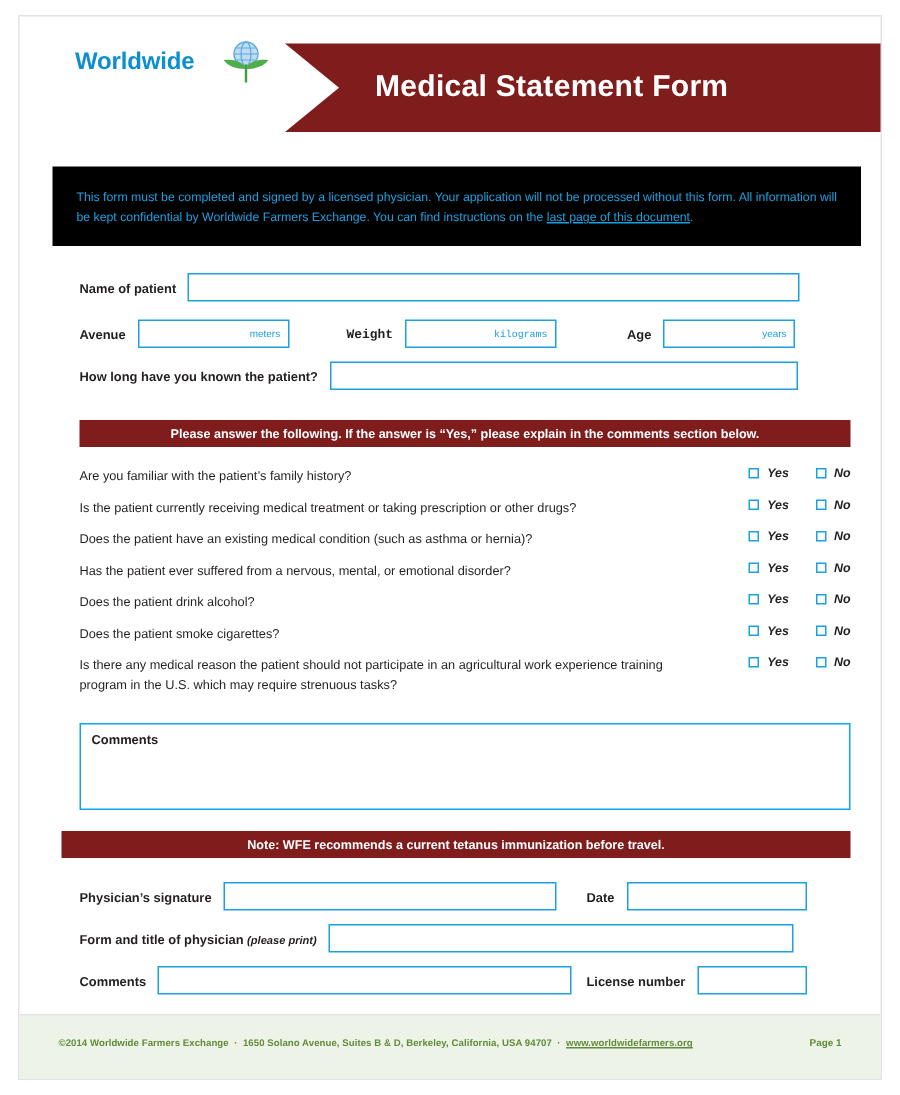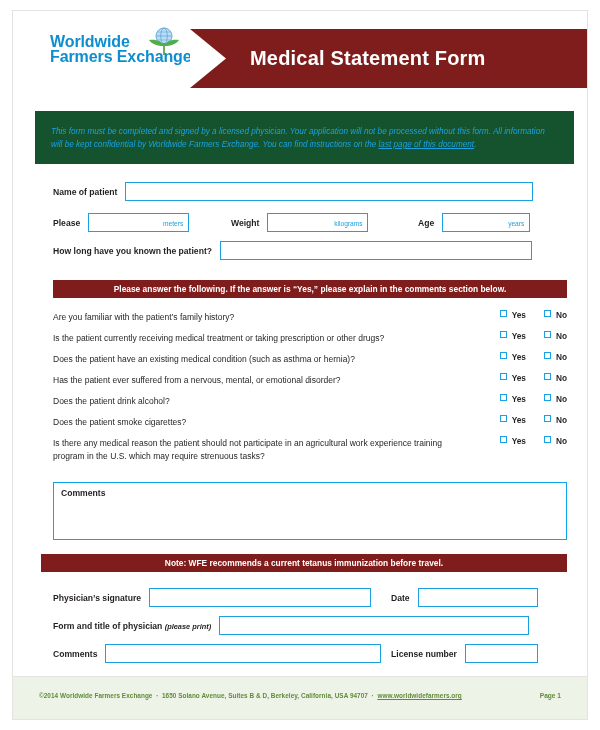--- a/index.html
+++ b/index.html
@@ -79,24 +79,23 @@
     font-weight: bold;
     letter-spacing: 0.2px;
   }
 
   
   .instructions {
     position: absolute;
     left: 22px;
     top: 100px;
     right: 13px;
-    background: #14532d;
+    background: #000000;
     padding: 14px 16px 13px 16px;
     box-sizing: border-box;
-    font-style: italic;
   }
   .instructions p {
     margin: 0;
     color: #1ba1e2;
     font-size: 8.2px;
     line-height: 13px;
   }
   .instructions a {
     color: #1ba1e2;
     text-decoration: underline;
@@ -171,22 +170,23 @@
   }
   .q-opts {
     position: absolute;
     right: 0;
     top: 2px;
     display: flex;
     gap: 18px;
   }
   .opt {
     display: flex;
-    align-items: flex-start;
+    align-items: center;
     gap: 5px;
+    font-style: italic;
   }
   .cb {
     width: 7px;
     height: 7px;
     border: 1px solid #1ba1e2;
     background: #ffffff;
     box-sizing: border-box;
     display: inline-block;
   }
   .opt-label {
@@ -252,21 +252,20 @@
 </head>
 <body>
 
 <div class="page">
 
   <div class="header">
 
     <div class="logo-block">
       <div class="logo-text">
         <span class="logo-line1">Worldwide</span>
-        <span class="logo-line2">Farmers Exchange</span>
       </div>
       <span class="logo-mark">
         <svg viewBox="0 0 34 30" width="34" height="30">
           <circle cx="17" cy="9" r="8" fill="#bfdcf2" stroke="#5aa9dd" stroke-width="0.9"></circle>
           <ellipse cx="17" cy="9" rx="3.3" ry="8" fill="none" stroke="#5aa9dd" stroke-width="0.8"></ellipse>
           <line x1="9" y1="9" x2="25" y2="9" stroke="#5aa9dd" stroke-width="0.8"></line>
           <line x1="10.5" y1="5" x2="23.5" y2="5" stroke="#5aa9dd" stroke-width="0.6"></line>
           <line x1="10.5" y1="13" x2="23.5" y2="13" stroke="#5aa9dd" stroke-width="0.6"></line>
           <path d="M17 28 L17 16" stroke="#3f9e3f" stroke-width="1.6" fill="none"></path>
           <path d="M17 19 C 10 19, 5 17, 2 13 C 9 12, 15 14, 17 19 Z" fill="#4fae4a"></path>
@@ -286,26 +285,26 @@
   </div>
 
   <div class="row" style="left:40px; top:171px;">
     <span class="field-label">Name of patient</span>
     <div class="inp" style="width:408px;">
       <span></span>
     </div>
   </div>
 
   <div class="row" style="left:40px; top:202px;">
-    <span class="field-label">Please</span>
+    <span class="field-label">Avenue</span>
     <div class="inp" style="width:101px;">
       <span class="unit">meters</span>
     </div>
   </div>
-  <div class="row" style="left:218px; top:202px;">
+  <div class="row" style="left:218px; top:202px;font-family:Liberation Mono, monospace;">
     <span class="field-label">Weight</span>
     <div class="inp" style="width:101px;">
       <span class="unit">kilograms</span>
     </div>
   </div>
   <div class="row" style="left:405px; top:202px;">
     <span class="field-label">Age</span>
     <div class="inp" style="width:88px;">
       <span class="unit">years</span>
     </div>

